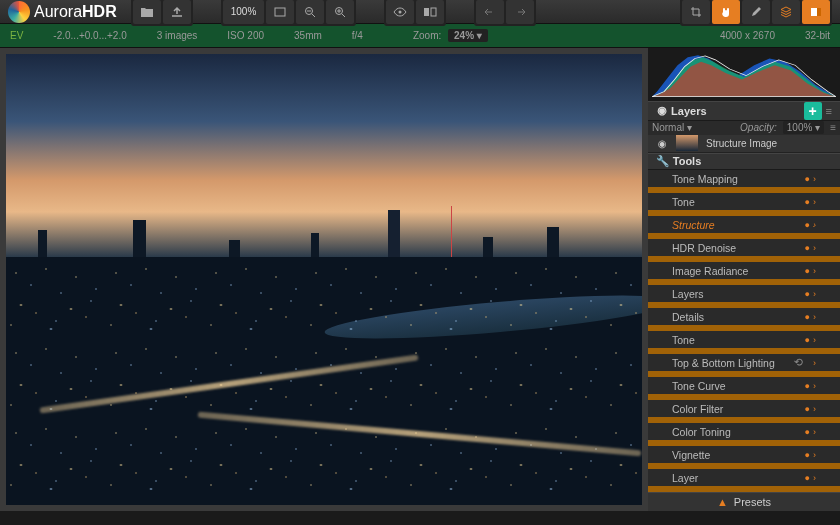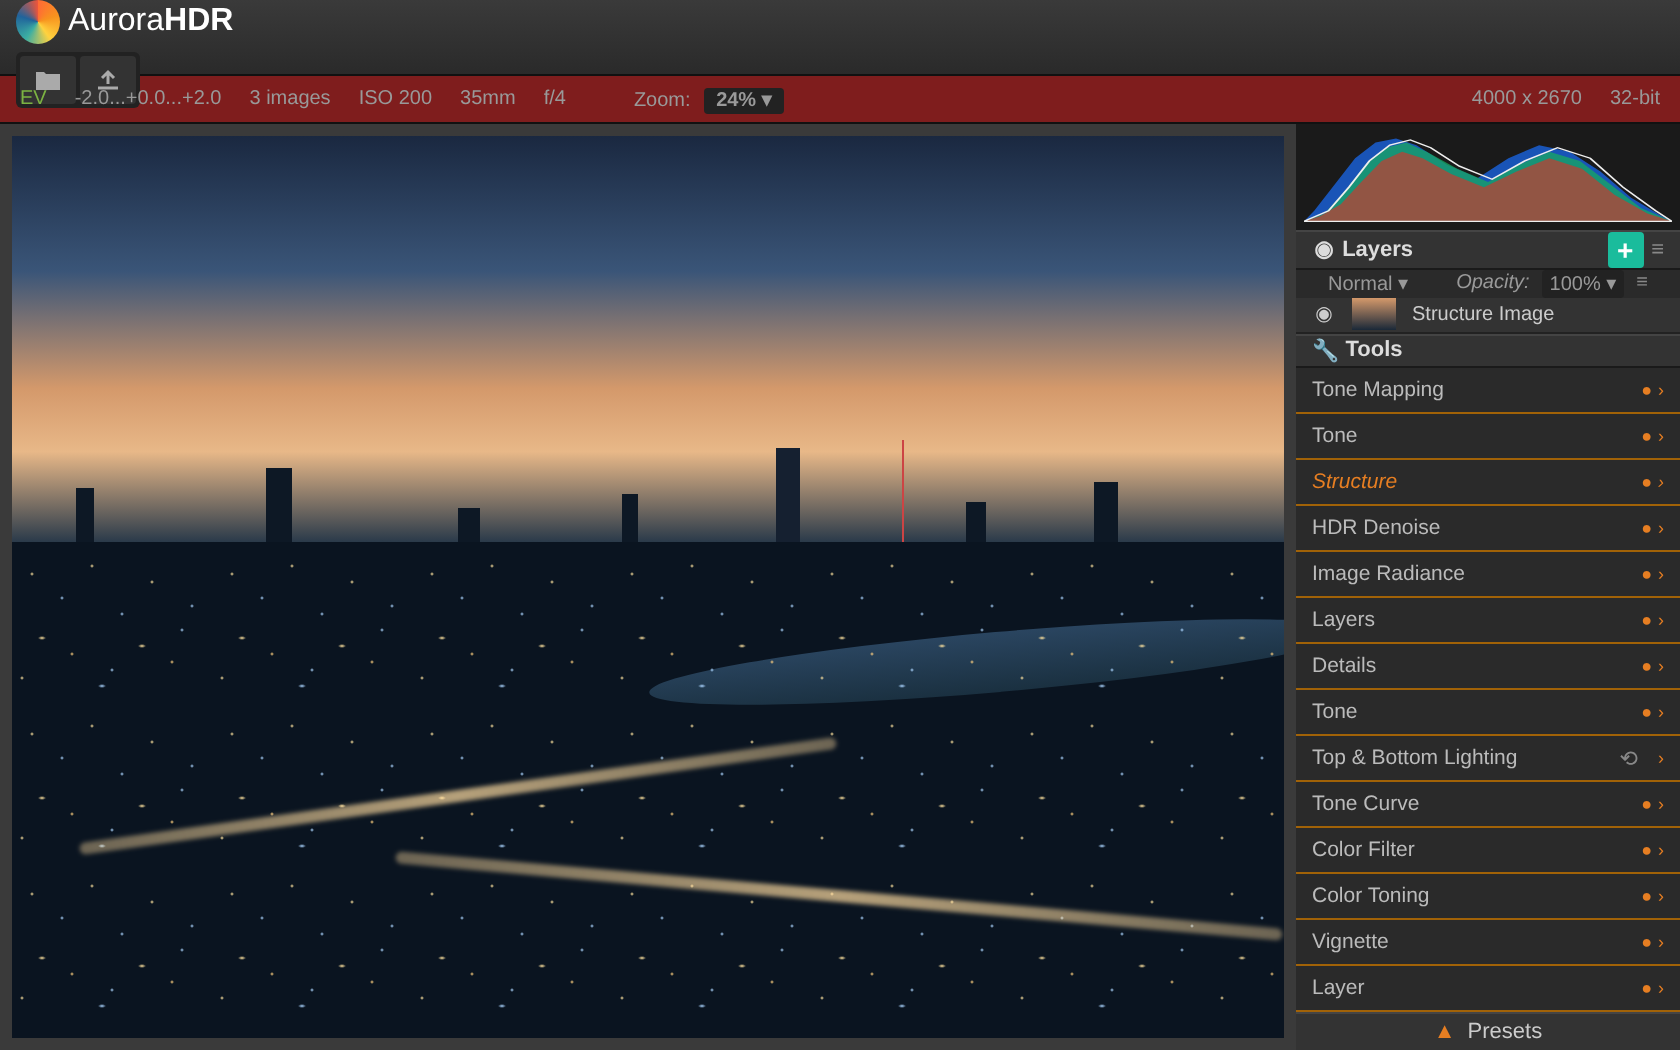--- a/index.html
+++ b/index.html
@@ -1,29 +1,29 @@
 <!DOCTYPE html>
 <html><head>
 <meta charset="utf-8">
 <style>
 * { margin:0; padding:0; box-sizing:border-box; font-family:-apple-system,Helvetica,Arial,sans-serif; }
 body { width:840px; height:525px; background:#1a1a1a; overflow:hidden; color:#ccc; font-size:11px; }
 
-.toolbar { height:38px; background:linear-gradient(#3a3a3a,#2a2a2a); display:flex; align-items:flex-start; padding:0 8px; gap:4px; border-bottom:1px solid #111;flex-direction:column; }
+.toolbar { height:24px; background:linear-gradient(#3a3a3a,#2a2a2a); display:flex; align-items:center; padding:0 8px; gap:4px; border-bottom:1px solid #111; }
 .logo { display:flex; align-items:center; gap:4px; margin-right:10px; }
 .logo-icon { width:22px; height:22px; border-radius:50%; background:conic-gradient(#ff6b35,#f7931e,#ffd23f,#3caea3,#20639b,#ed553b); }
 .logo-text { font-size:16px; color:#fff; font-weight:300; }
 .logo-text b { font-weight:600; }
 .tb-group { display:flex; gap:2px; background:#222; border-radius:3px; padding:2px; }
 .tb-btn { width:28px; height:24px; background:#333; border-radius:2px; display:flex; align-items:center; justify-content:center; cursor:pointer; color:#aaa; }
 .tb-btn.wide { width:auto; padding:0 8px; font-size:10px; color:#ddd; }
 .tb-btn.active { background:#e67e22; color:#fff; }
 .spacer { flex:1; }
 
-.infobar { height:24px; background:#7f1d1d; display:flex; align-items:center; padding:0 10px; gap:14px; font-size:10px; color:#999; border-bottom:1px solid #111; }
+.infobar { height:24px; background:#14532d; display:flex; align-items:center; padding:0 10px; gap:30px; font-size:10px; color:#999; border-bottom:1px solid #111; }
 .info-ev { color:#7cb342; }
 .info-zoom { margin-left:20px; }
 .info-zoom .zv { background:#222; padding:1px 6px; border-radius:2px; margin-left:4px;font-weight:bold; }
 .info-dim { margin-left:auto; }
 
 .workspace { display:flex; height:463px; }
 .canvas { flex:1; background:#3a3a3a; display:flex; align-items:center; justify-content:center; padding:6px; }
 .photo { width:100%; height:100%; background:linear-gradient(180deg,#1a2840 0%,#3a5578 15%,#d4996b 28%,#e8b888 35%,#2a3a4a 45%,#1a2838 100%); position:relative; overflow:hidden; }
 .skyline { position:absolute; bottom:52%; left:0; right:0; height:15%; }
 .bld { position:absolute; bottom:0; background:#0d1825; }
@@ -43,26 +43,26 @@
 .road { position:absolute; height:6px; background:linear-gradient(90deg,rgba(255,220,160,.4),rgba(255,220,160,.7),rgba(255,220,160,.4)); border-radius:3px; filter:blur(1px); }
 .r1{top:50%;left:5%;width:60%;transform:rotate(-8deg)} .r2{top:70%;left:30%;width:70%;transform:rotate(5deg)}
 .river{position:absolute;top:18%;left:50%;width:55%;height:12%;background:linear-gradient(180deg,#2a4560,#1a3040);transform:rotate(-5deg);border-radius:50%}
 
 .sidebar { width:192px; background:#2a2a2a; display:flex; flex-direction:column; }
 .histogram { height:76px; background:#1a1a1a; position:relative; padding:4px; overflow:hidden; }
 .hist-svg { width:100%; height:100%; }
 .panel-head { height:26px; background:#333; display:flex; align-items:center; padding:0 8px; font-size:11px; font-weight:600; color:#ddd; border-top:1px solid #444; border-bottom:1px solid #1a1a1a; }
 .panel-head .plus { margin-left:auto; width:18px; height:18px; background:#1abc9c; color:#fff; display:flex; align-items:center; justify-content:center; border-radius:2px; font-size:14px; cursor:pointer; }
 .panel-head .gear { margin-left:4px; color:#888; cursor:pointer; }
-.layer-opts { height:22px; background:#2a2a2a; display:flex; align-items:center; padding:0 16px; font-size:10px; color:#999; gap:6px; }
+.layer-opts { height:22px; background:#2a2a2a; display:flex; align-items:center; padding:0 4px; font-size:10px; color:#999; gap:6px; }
 .layer-opts .op { margin-left:auto;font-style:italic; }
 .layer-opts .opv { background:#222; padding:1px 4px; border-radius:2px; }
 .layer-row { height:26px; background:#333; display:flex; align-items:center; padding:0 8px; font-size:10px; gap:8px; border-bottom:1px solid #222; }
 .layer-thumb { width:22px; height:16px; background:linear-gradient(#d4996b,#1a2838); }
-.tool-row { height:23px; display:flex; align-items:center; padding:0 8px; font-size:10.5px; color:#bbb; cursor:pointer; border-bottom:1px solid #a16207; }
+.tool-row { height:23px; display:flex; align-items:center; padding:0 24px; font-size:10.5px; color:#bbb; cursor:pointer; border-bottom:6px solid #a16207; }
 .tool-row.active { color:#e67e22;font-style:italic; }
 .tool-row .dots { margin-left:auto; color:#e67e22; font-size:9px; letter-spacing:-1px; }
 .tool-row .arrow { color:#e67e22; margin-left:4px; font-size:9px; }
 .tool-row .reset { margin-left:auto; color:#888; margin-right:6px; font-size:11px; }
 .presets-btn { margin-top:auto; height:28px; background:#333; display:flex; align-items:center; justify-content:center; gap:6px; font-size:11px; color:#ccc; cursor:pointer; border-top:1px solid #444; }
 .presets-btn .chev { color:#e67e22; }
 .eye{width:12px;height:12px;display:inline-flex;align-items:center;justify-content:center}
 </style>
 </head>
 <body>

